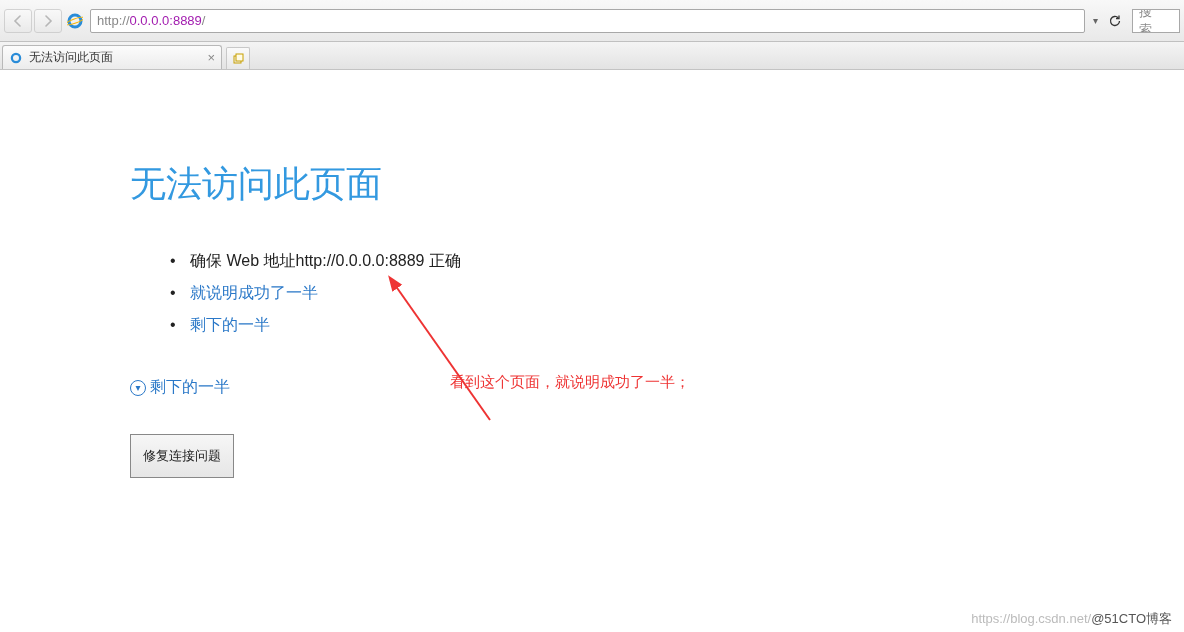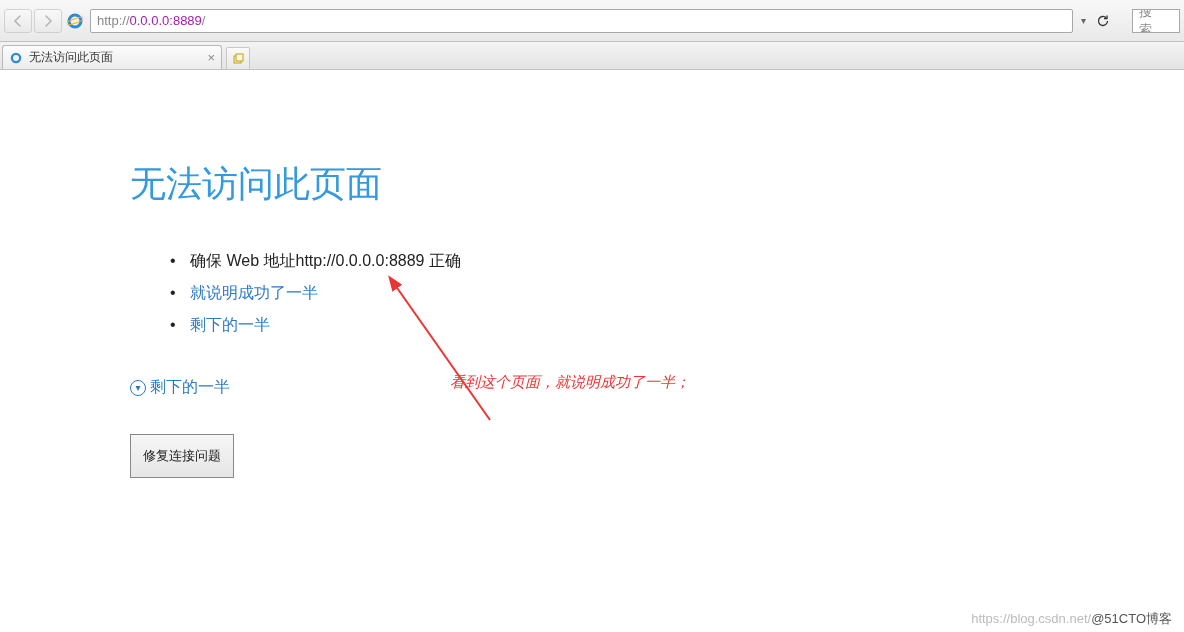--- a/index.html
+++ b/index.html
@@ -62,21 +62,21 @@
       width:22px;height:22px;display:flex;align-items:center;justify-content:center;color:#333;
     }
     .search-box {
       width: 48px;
       height: 24px;
       border: 1px solid #a8a8a8;
       background: #fff;
       display:flex;align-items:center;
       padding:0 6px;
       font-size:13px;color:#888;
-      margin-left:16px;
+      margin-left:4px;
       overflow:hidden;
     }
     
     .tab-bar {
       height: 28px;
       background: linear-gradient(to bottom,#f4f4f4,#e3e3e3);
       border-bottom: 1px solid #c3c3c3;
       display:flex;
       align-items:flex-end;
       padding-left: 2px;
@@ -154,21 +154,20 @@
       cursor: pointer;
     }
     
     .annotation {
       position:absolute;
       left: 450px;
       top: 300px;
       color: #e33;
       font-size: 15px;
       line-height: 1.6;
-      font-style: italic;
     }
     .arrow-svg {
       position:absolute;
       left: 380px;
       top: 200px;
       pointer-events:none;
     }
     .watermark {
       position:absolute;
       right: 12px;

